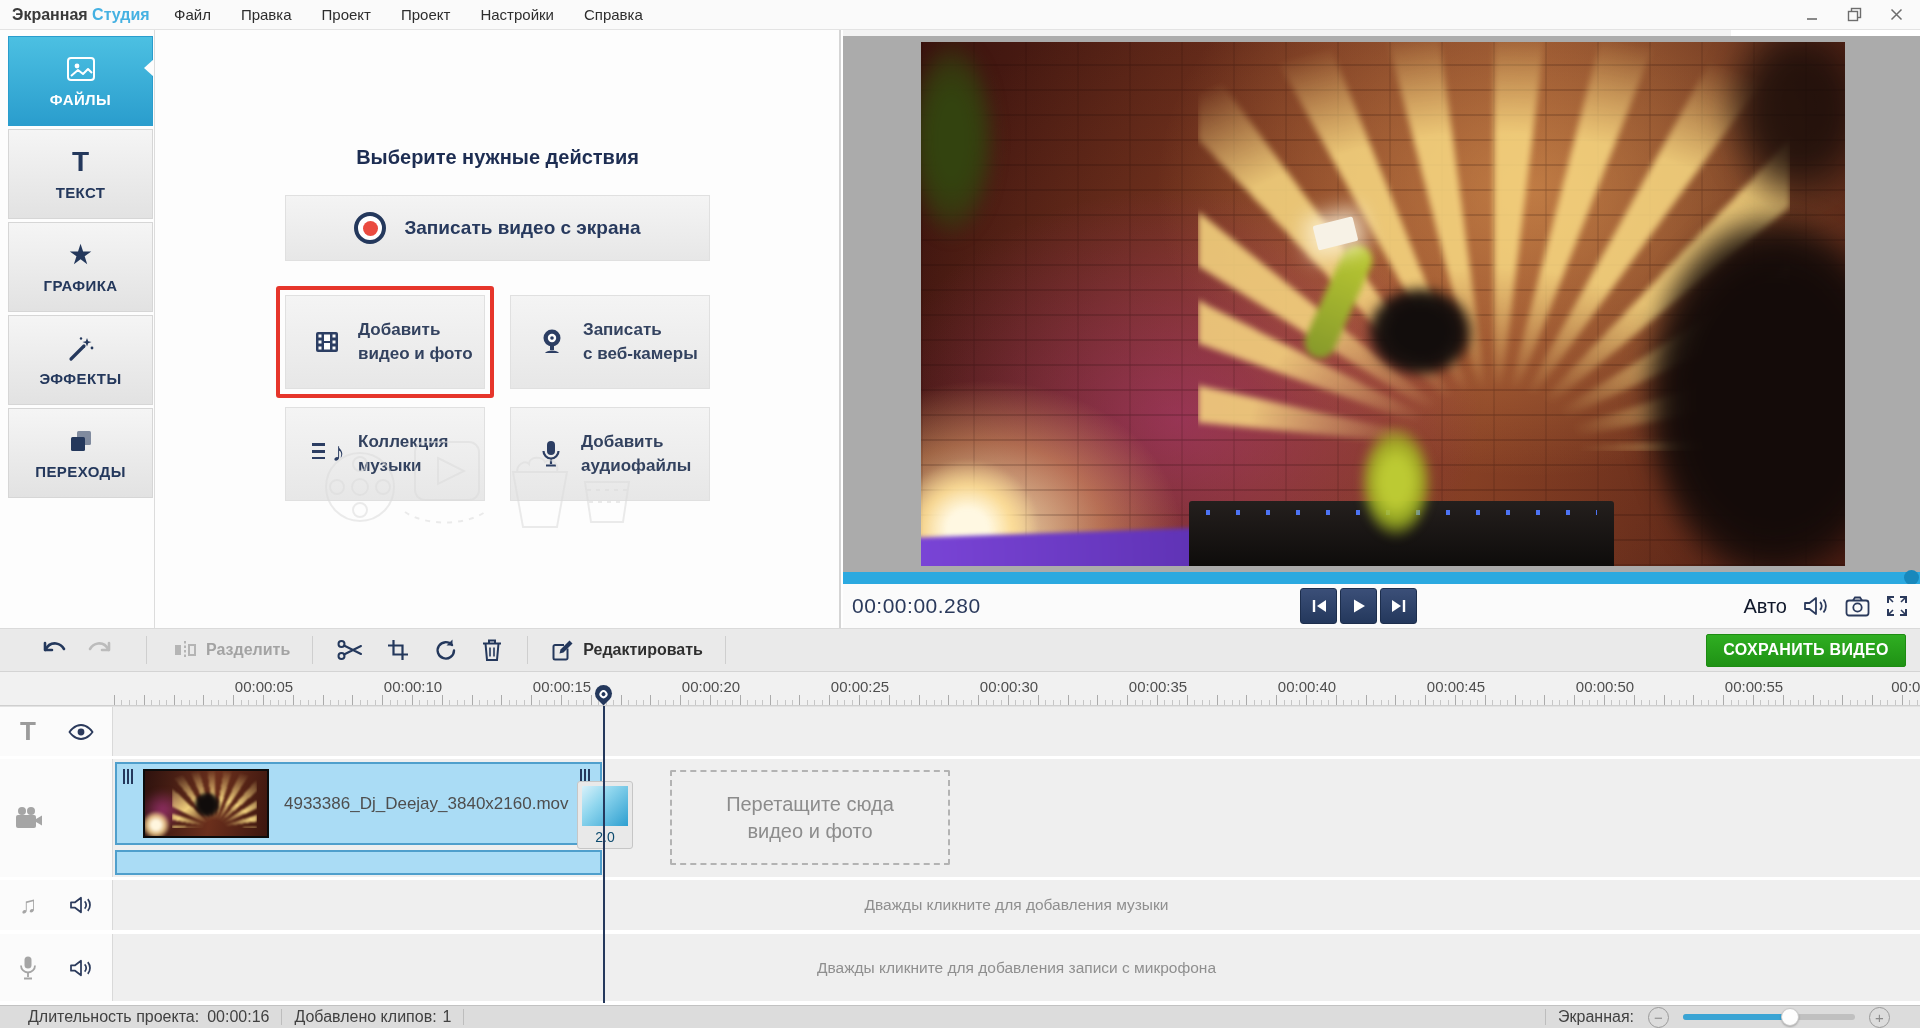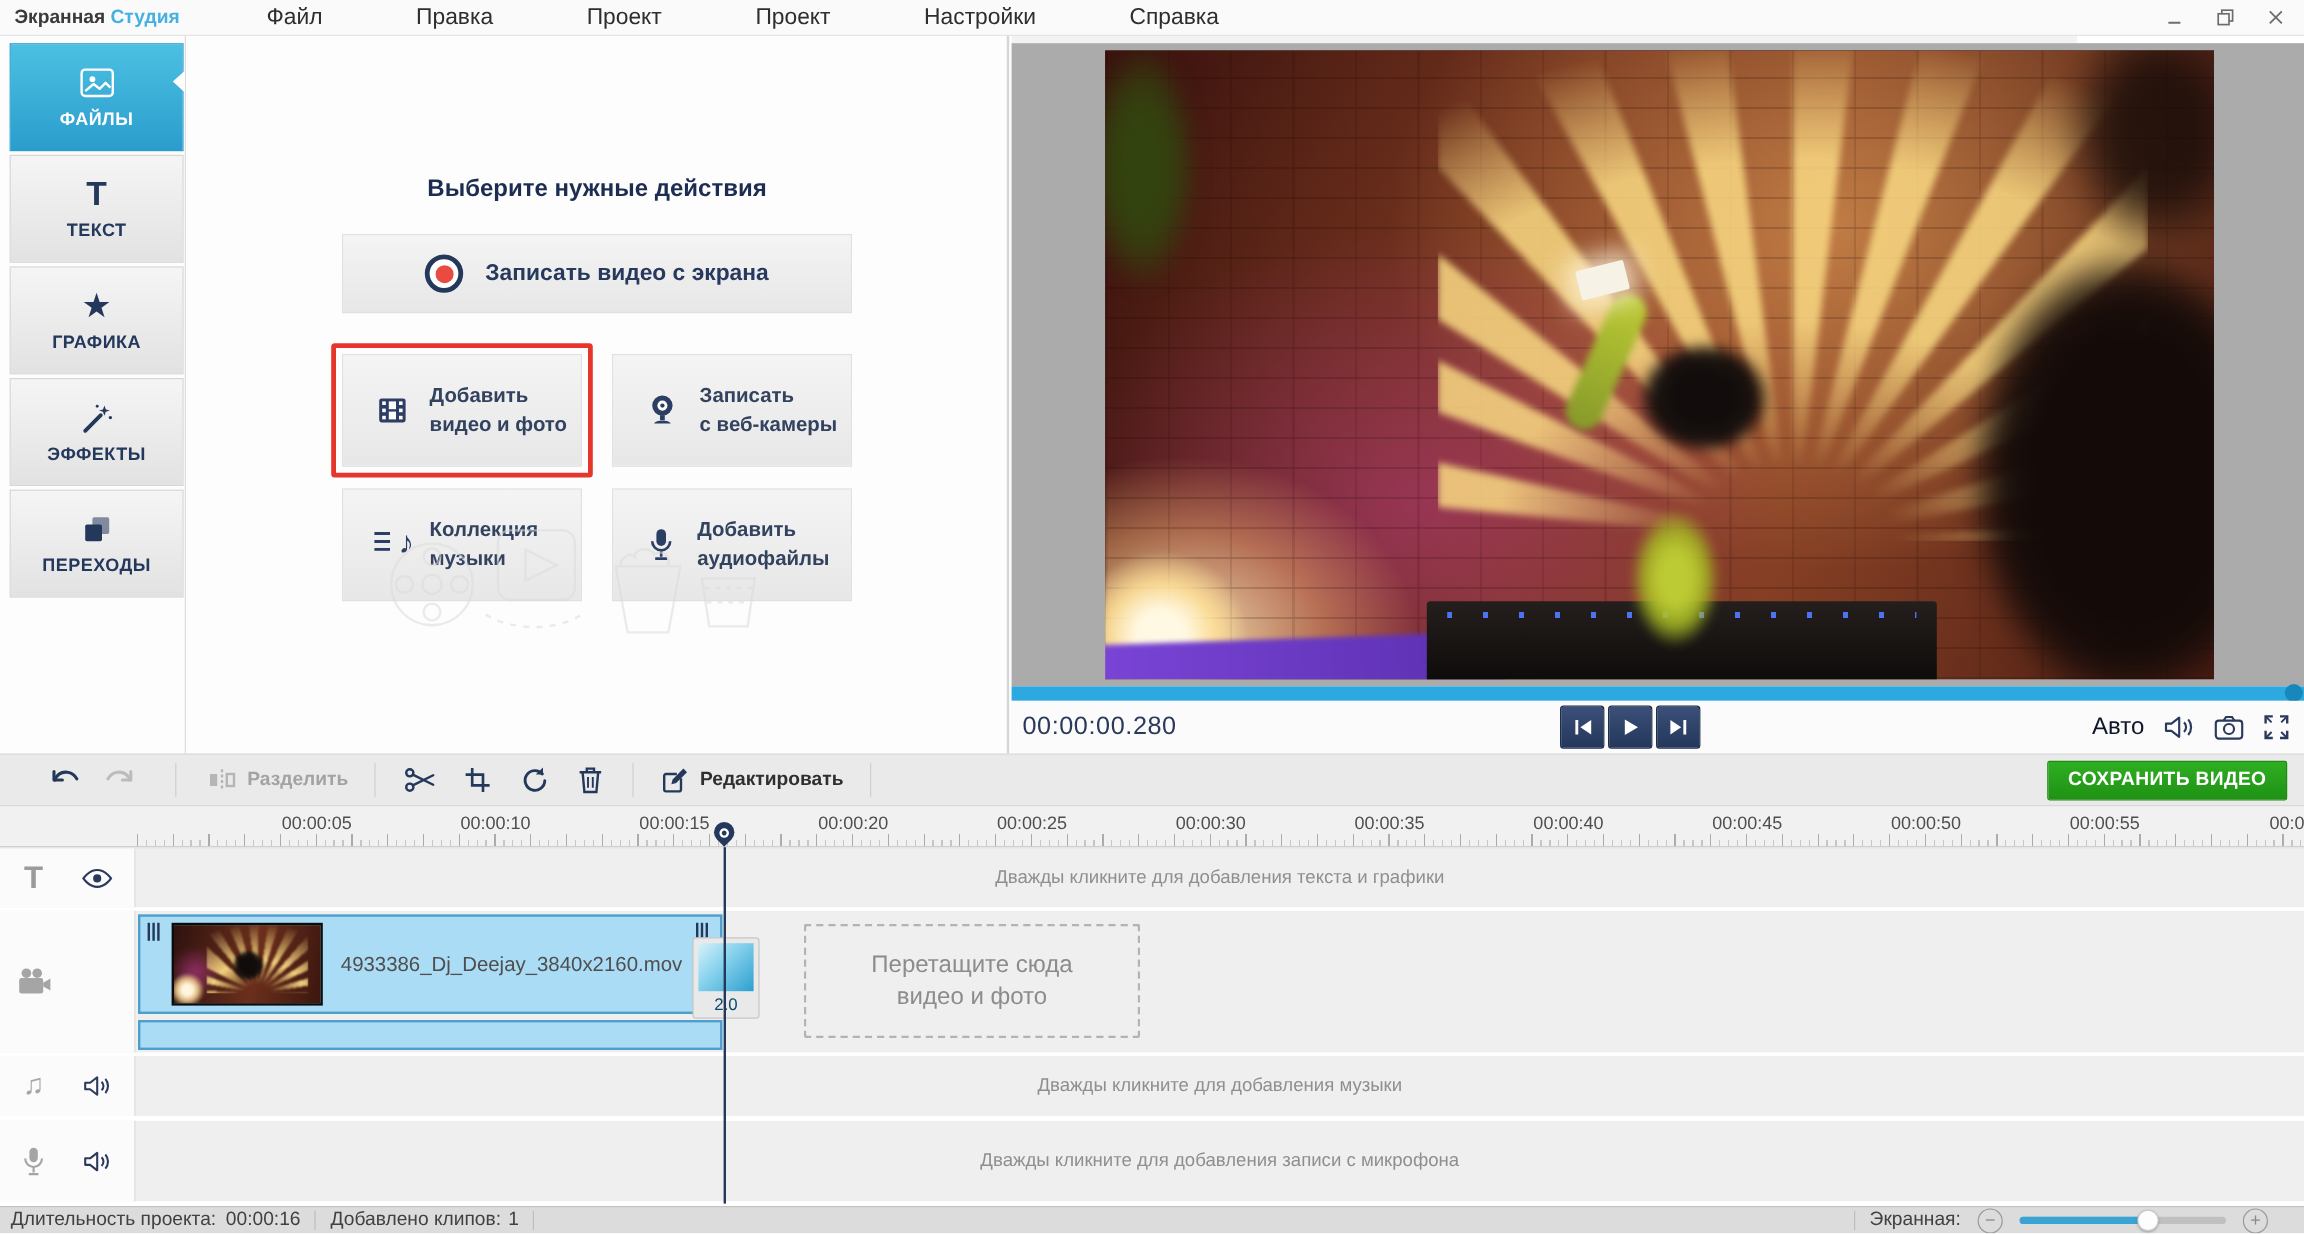--- a/index.html
+++ b/index.html
@@ -12,21 +12,21 @@
   
   .menubar {
     position:absolute; left:0; top:0; width:1920px; height:30px;
     background:#fafafa; border-bottom:1px solid #e3e3e3;
     display:flex; align-items:center;
   }
   .logo { margin-left:12px; font-size:16px; font-weight:bold; white-space:nowrap; width:150px;}
   .logo .lg1 { color:#3a3a3a; }
   .logo .lg2 { color:#45b1e2; }
   .menu-items { display:flex; gap:30px; margin-left:12px; }
-  .menu-item { font-size:19px; color:#2e2e2e; cursor:default;margin-left:48px; }
+  .menu-item { font-size:15px; color:#2e2e2e; cursor:default; }
   .win-controls { margin-left:auto; display:flex; align-items:center; gap:22px; margin-right:14px; color:#6d6d6d; }
   .win-btn { width:20px; height:20px; display:flex; align-items:center; justify-content:center; font-size:18px; }
   
   .sidebar {
     position:absolute; left:0; top:30px; width:155px; height:598px;
     background:#fdfdfd; border-right:1px solid #dcdcdc;
   }
   .side-tab {
     position:relative; margin:0 2px 3px 8px; width:145px; height:90px;
     background:linear-gradient(#f5f5f5,#e2e2e2); border:1px solid #d6d6d6;
@@ -204,21 +204,21 @@
     border:2px dashed #b3b3b3; border-radius:2px; display:flex; flex-direction:column;
     align-items:center; justify-content:center; color:#8c8c8c; font-size:20px; line-height:1.35; cursor:pointer; }
   
   .playhead-pin { position:absolute; left:595px; top:685px; width:17px; height:17px; background:#24385c;
     border-radius:50% 50% 0 50%; transform:rotate(45deg); z-index:45; cursor:pointer; }
   .playhead-pin::after { content:''; position:absolute; left:4.5px; top:4.5px; width:4px; height:4px;
     border:2px solid #fff; border-radius:50%; }
   .playhead-line { position:absolute; left:603px; top:706px; width:2px; height:297px; background:#24385c; z-index:40; }
   
   .statusbar { position:absolute; left:0; top:1005px; width:1920px; height:23px; background:#dcdcdc;
-    border-top:1px solid #c2c2c2; display:flex; align-items:center; font-size:16px; color:#414141; }
+    border-top:1px solid #c2c2c2; display:flex; align-items:center; font-size:16px; color:#414141;padding-left:19px; }
   .sb-sep { width:1px; height:16px; background:#bdbdbd; margin:0 12px; }
   .sb-item { white-space:nowrap; }
   .sb-left { margin-left:9px; display:flex; align-items:center; }
   .sb-right { margin-left:auto; margin-right:14px; display:flex; align-items:center; }
   .zoom-circle { width:21px; height:21px; border:1px solid #9a9a9a; border-radius:50%; color:#8a8a8a;
     display:flex; align-items:center; justify-content:center; font-size:15px; cursor:pointer; background:transparent; }
   .zoom-slider { position:relative; width:172px; height:6px; border-radius:3px; background:#c0c0c0; margin:0 14px; cursor:pointer; }
   .zoom-fill { position:absolute; left:0; top:0; height:6px; width:62%; background:#3aa4d4; border-radius:3px; }
   .zoom-knob { position:absolute; left:62%; top:50%; transform:translate(-50%,-50%); width:18px; height:18px;
     border-radius:50%; background:#fdfdfd; border:1px solid #c9c9c9; box-shadow:0 1px 2px rgba(0,0,0,.25); }
@@ -554,21 +554,20 @@
     <div class="trow trow-text">
       <div class="thead">
         <span class="h1 t-glyph">T</span>
         <span class="h2">
           <svg width="26" height="18" viewBox="0 0 26 18" fill="none" stroke="#2b3a5c" stroke-width="1.8">
             <path d="M1.5 9S6 2 13 2s11.5 7 11.5 7S20 16 13 16 1.5 9 1.5 9z"></path>
             <circle cx="13" cy="9" r="3.4" fill="#2b3a5c" stroke="none"></circle>
           </svg>
         </span>
       </div>
-      <div class="track-hint">Дважды кликните для добавления текста и графики</div>
     </div>
 
     <div class="trow trow-video">
       <div class="thead">
         <span class="h1">
           <svg width="30" height="24" viewBox="0 0 30 24" fill="#a5a5a5">
             <circle cx="9" cy="5" r="4"></circle>
               <circle cx="18" cy="5" r="4"></circle>
             <rect x="3" y="9" width="20" height="13" rx="2"></rect>
             <path d="M23 13l6-3.5v10L23 16z"></path>

